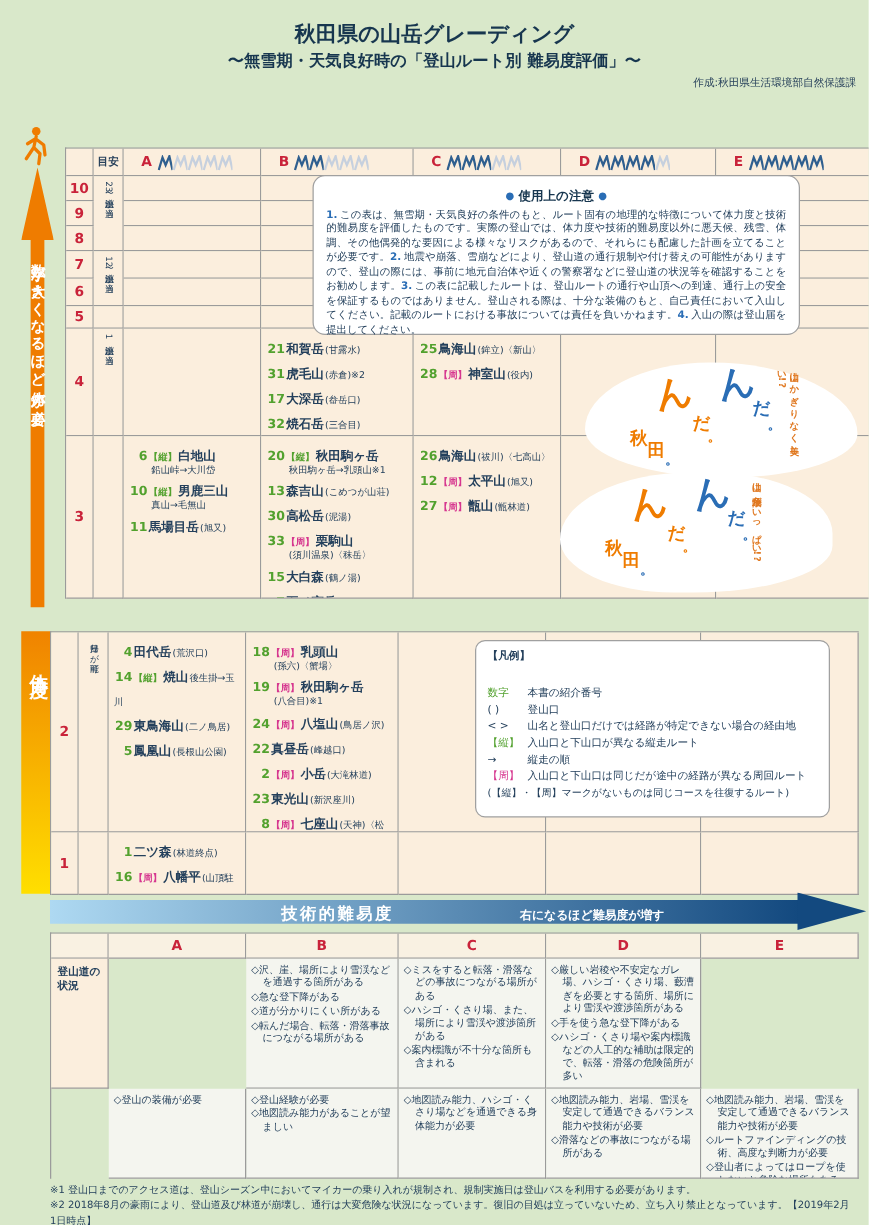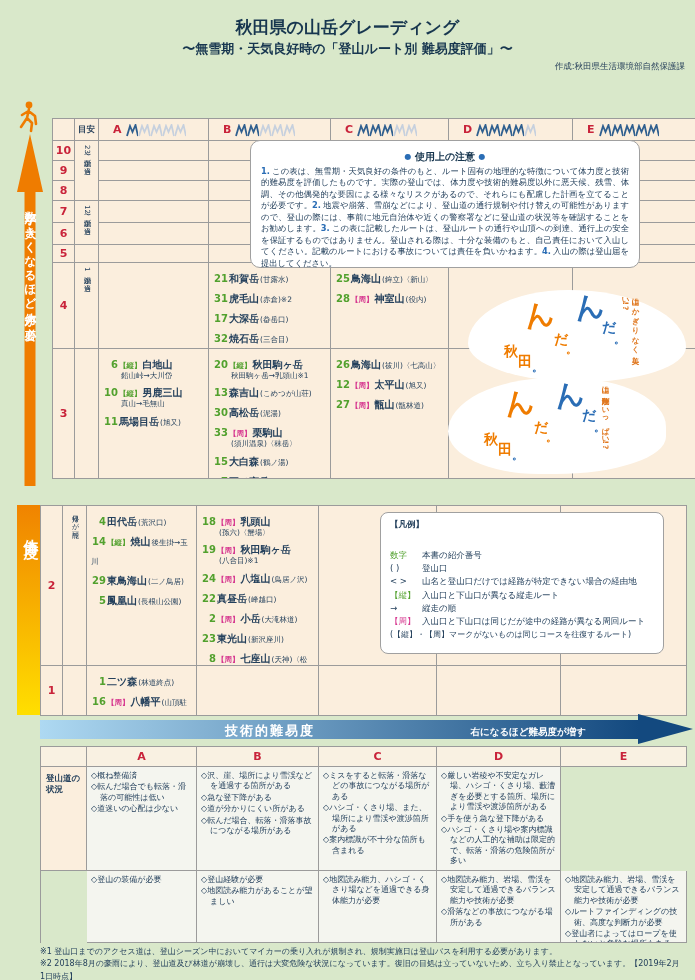--- a/index.html
+++ b/index.html
@@ -84,21 +84,21 @@
   .lp-dot2{left:74px;top:48px;font-size:11px;color:#ef7c00;}
   .lp-n2{left:82px;top:-4px;font-size:29px;color:#2a6db5;transform:rotate(-12deg);}
   .lp-da2{left:110px;top:24px;font-size:14px;color:#2a6db5;}
   .lp-dot3{left:122px;top:38px;font-size:11px;color:#2a6db5;}
   .cloud-cap{position:absolute;left:152px;top:2px;height:86px;writing-mode:vertical-rl;
      font-size:7.5px;font-weight:bold;color:#e07820;letter-spacing:1px;}
   
   #tech-arrow{position:absolute;left:40px;top:714px;width:653px;height:30px;}
   #tech-arrow .ta1{position:absolute;left:150px;top:8px;width:160px;text-align:center;
      color:#fff;font-weight:bold;font-size:13px;letter-spacing:2px;}
-  #tech-arrow .ta2{position:absolute;left:376px;top:12px;width:170px;text-align:right;
+  #tech-arrow .ta2{position:absolute;left:376px;top:12px;width:170px;text-align:left;
      color:#fff;font-weight:bold;font-size:9.5px;}
   
   #btable{left:40px;top:746px;
      grid-template-columns:46px 110px 122px 118px 124px 126px;
      grid-template-rows:20px 104px 72px;}
   .bletter{display:flex;align-items:center;justify-content:center;background:#f9f1e2;
      color:#c9233a;font-weight:bold;font-size:11px;}
   .blabel{background:#fbeedd;font-size:8.5px;font-weight:bold;color:#24405c;
      padding:6px 3px 0 5px;line-height:1.35;}
   .bcell{background:#f4f5ef;padding:4px 3px 2px 4px;}
@@ -427,25 +427,20 @@
 
   <div id="btable" class="grid">
     <div class="gc bletter" style="grid-area:1/1;background:#f9f1e2"></div>
     <div class="gc bletter" style="grid-area:1/2">A</div>
     <div class="gc bletter" style="grid-area:1/3">B</div>
     <div class="gc bletter" style="grid-area:1/4">C</div>
     <div class="gc bletter" style="grid-area:1/5">D</div>
     <div class="gc bletter" style="grid-area:1/6">E</div>
 
     <div class="gc blabel" style="grid-area:2/1">登山道の状況</div>
-    <div class="gc bcell" style="grid-area:2/2">
-        <div class="bl">概ね整備済</div>
-        <div class="bl">転んだ場合でも転落・滑落の可能性は低い</div>
-        <div class="bl">道迷いの心配は少ない</div>
-      </div>
     <div class="gc bcell" style="grid-area:2/3">
         <div class="bl">沢、崖、場所により雪渓などを通過する箇所がある</div>
         <div class="bl">急な登下降がある</div>
         <div class="bl">道が分かりにくい所がある</div>
         <div class="bl">転んだ場合、転落・滑落事故につながる場所がある</div>
       </div>
     <div class="gc bcell" style="grid-area:2/4">
         <div class="bl">ミスをすると転落・滑落などの事故につながる場所がある</div>
         <div class="bl">ハシゴ・くさり場、また、場所により雪渓や渡渉箇所がある</div>
         <div class="bl">案内標識が不十分な箇所も含まれる</div>

